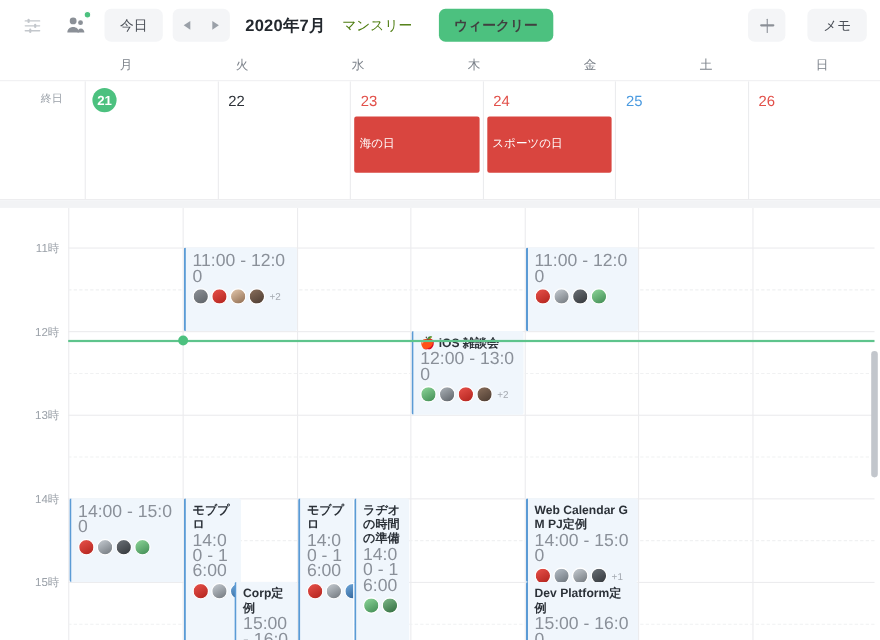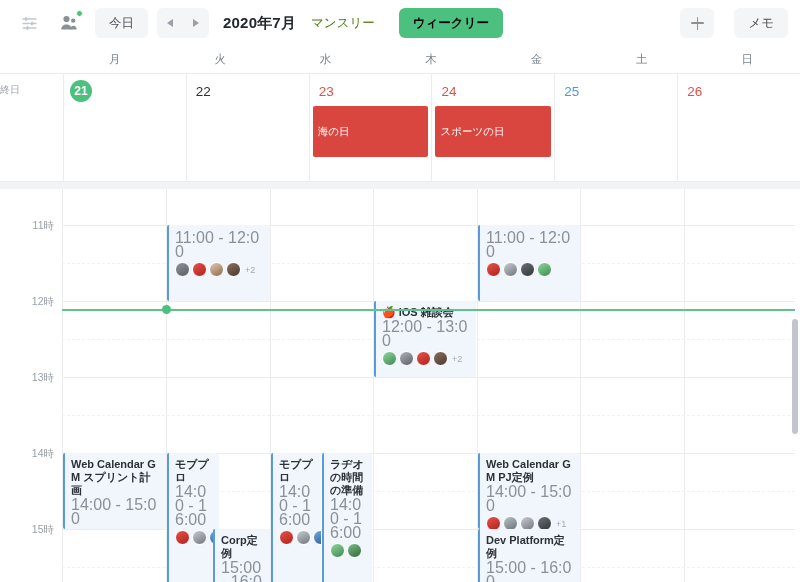--- a/index.html
+++ b/index.html
@@ -82,21 +82,21 @@
   .seg {
     font-size: 12.5px;
     padding: 0 14px;
     height: 30px;
     border-radius: 6px;
     display: flex; align-items: center; justify-content: center;
     cursor: pointer;
     white-space: nowrap;
   }
   .seg.inactive { color: #4d7c0f; background: transparent; }
-  .seg.active { color: #000000; background: #4cc17f; font-weight: bold; }
+  .seg.active { color: #404040; background: #4cc17f; font-weight: bold; }
   .tb-right { margin-left: auto; display: flex; align-items: center; gap: 20px; flex: none; }
   .plus-h, .plus-v { position: absolute; background: #8b9097; border-radius: 1px; }
   .plus-h { width: 13px; height: 1.6px; }
   .plus-v { width: 1.6px; height: 13px; }
 
   
   .dayhead {
     display: flex;
     height: 28px;
     border-bottom: 1px solid #ebecee;
@@ -112,24 +112,24 @@
 
   
   .allday {
     display: flex;
     height: 108px;
     border-bottom: 1px solid #ebecee;
     position: relative;
     background: #fff;
   }
   .allday-gutter {
-    width: 64px; flex: none;
+    width: 78px; flex: none;
     border-right: 1px solid #ebecee;
     padding-top: 9px;
-    display: flex; padding-right: 0;
+    display: flex; justify-content: flex-end; padding-right: 20px;
   }
   .allday-gutter span { font-size: 10px; color: #9aa0a8; }
   .ad-cell {
     flex: 1 1 0;
     border-right: 1px solid #ebecee;
     padding: 6px 0 0 0;
     position: relative;
   }
   .ad-cell:last-child { border-right: none; }
   .daynum {
@@ -430,21 +430,20 @@
         <div class="ev-av">
           <span class="av" style="background:linear-gradient(150deg,#8ed79a,#3f8a52)"></span>
           <span class="av" style="background:linear-gradient(150deg,#adb3b9,#5c6166)"></span>
           <span class="av" style="background:linear-gradient(150deg,#e8524b,#b1221c)"></span>
           <span class="av" style="background:linear-gradient(150deg,#8a6f5c,#4a3a30)"></span>
           <span class="av-more">+2</span>
         </div>
       </div>
 
       <div class="ev" style="left:63px;top:264px;width:103px;height:76px">
-        <div class="ev-title">Web Calendar GM スプリント計画</div>
         <div class="ev-time">14:00 - 15:00</div>
         <div class="ev-av">
           <span class="av" style="background:linear-gradient(150deg,#e8524b,#b1221c)"></span>
           <span class="av" style="background:linear-gradient(150deg,#c6ccd2,#70767c)"></span>
           <span class="av" style="background:linear-gradient(150deg,#6b7177,#32363a)"></span>
           <span class="av" style="background:linear-gradient(150deg,#8ed79a,#3f8a52)"></span>
           <span class="av-more"></span>
         </div>
       </div>
 

